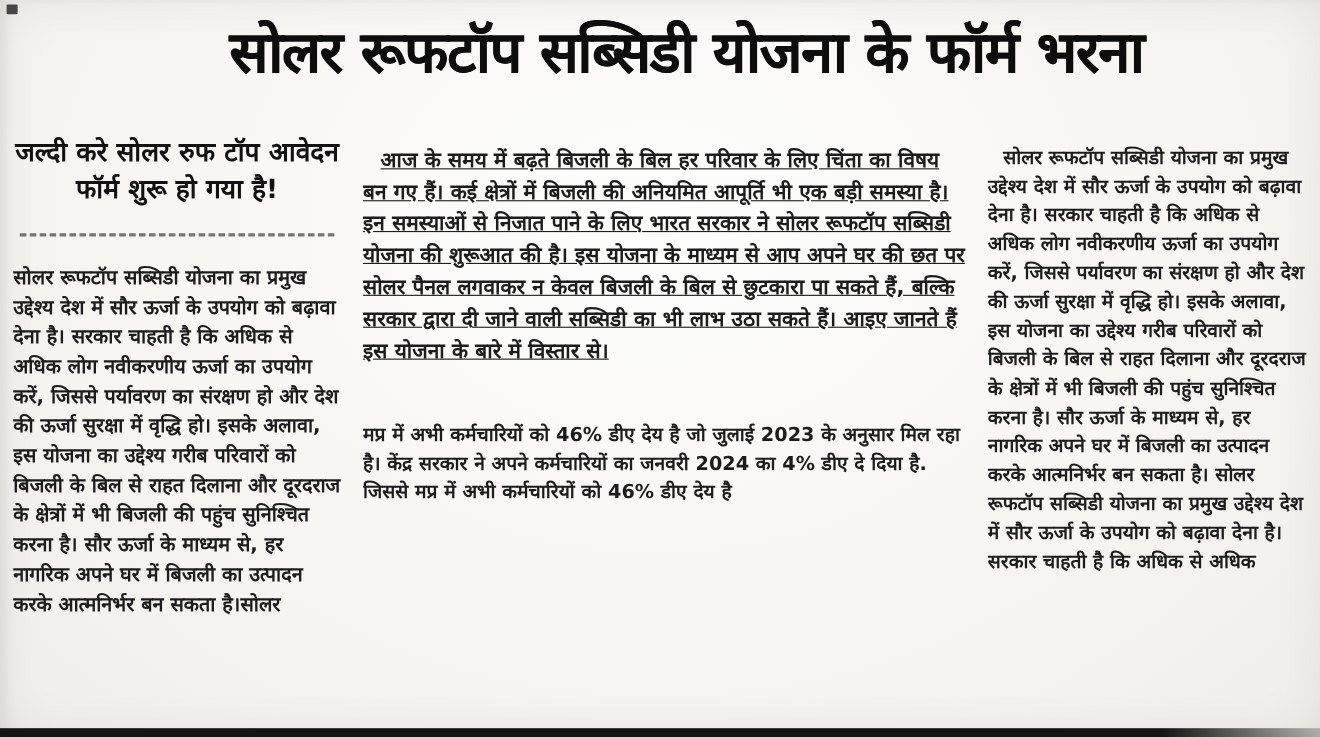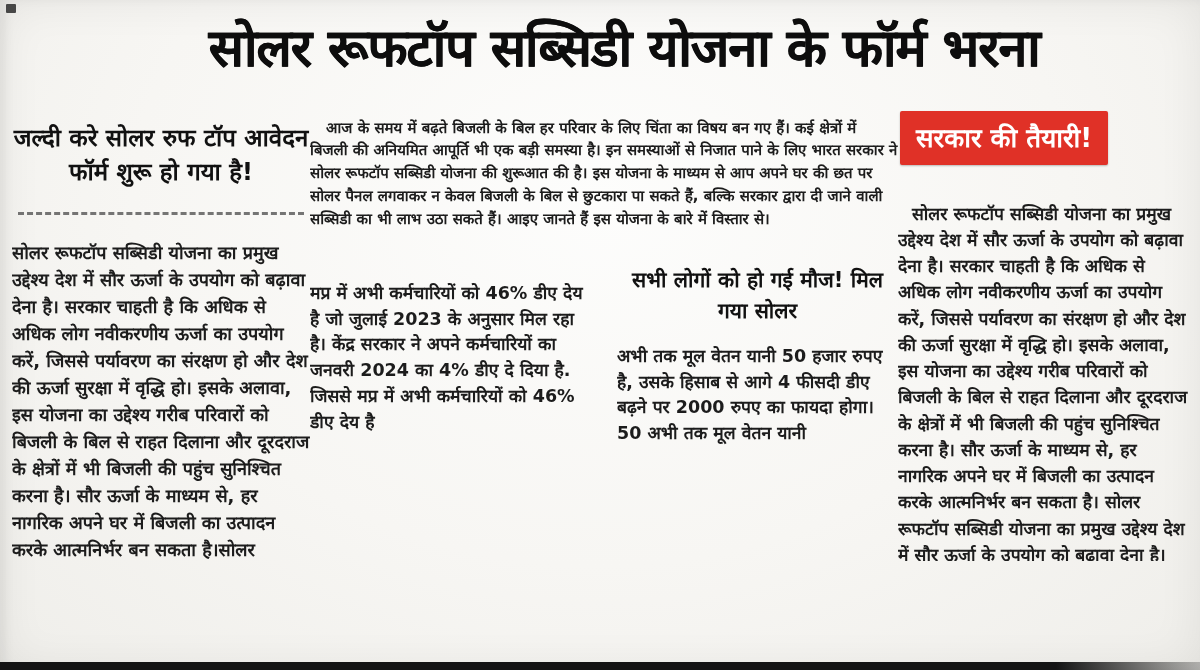--- a/index.html
+++ b/index.html
@@ -31,20 +31,21 @@
   .headline .hl-line {
     display: block;
     white-space: nowrap;
     font-size: 52px;
     text-shadow: 0.6px 0 0 #0d0d0d;
   }
 
   
   .columns {
     display: flex;
+    gap: 20px;
     padding: 0 12px;
     margin-top: 24px;
     height: 454px;
     overflow: hidden;
   }
   .col { overflow: hidden; }
 
   .col-left { width: 298px; flex: 0 0 auto; }
   .col-center { flex: 1 1 auto; min-width: 0; }
   .col-right { width: 290px; flex: 0 0 auto; }
@@ -66,26 +67,27 @@
   .body-text {
     font-size: 18px;
     font-weight: 700;
     line-height: 1.5;
     color: #1c1c1c;
     text-align: left;
     margin-top: 24px;
   }
 
   .col-center .intro {
-    font-size: 15px;
+    font-size: 19px;
     font-weight: 700;
     line-height: 1.52;
-    margin-top: 10px;
+    margin-top: 25px;
     text-indent: 16px;
     color: #1c1c1c;
+    text-decoration: underline;
   }
   .sub-columns {
     display: flex;
     gap: 26px;
     margin-top: 34px;
   }
   .sub-col { flex: 1 1 0; min-width: 0; overflow: hidden; }
   .sub-heading {
     font-size: 21px;
     font-weight: 800;
@@ -150,28 +152,23 @@
       <div class="dashed-rule"></div>
       <div class="body-text">सोलर रूफटॉप सब्सिडी योजना का प्रमुख उद्देश्य देश में सौर ऊर्जा के उपयोग को बढ़ावा देना है। सरकार चाहती है कि अधिक से अधिक लोग नवीकरणीय ऊर्जा का उपयोग करें, जिससे पर्यावरण का संरक्षण हो और देश की ऊर्जा सुरक्षा में वृद्धि हो। इसके अलावा, इस योजना का उद्देश्य गरीब परिवारों को बिजली के बिल से राहत दिलाना और दूरदराज के क्षेत्रों में भी बिजली की पहुंच सुनिश्चित करना है। सौर ऊर्जा के माध्यम से, हर नागरिक अपने घर में बिजली का उत्पादन करके आत्मनिर्भर बन सकता है।सोलर रूफटॉप सब्सिडी योजना का</div>
     </div>
 
     <div class="col col-center">
       <div class="intro">आज के समय में बढ़ते बिजली के बिल हर परिवार के लिए चिंता का विषय बन गए हैं। कई क्षेत्रों में बिजली की अनियमित आपूर्ति भी एक बड़ी समस्या है। इन समस्याओं से निजात पाने के लिए भारत सरकार ने सोलर रूफटॉप सब्सिडी योजना की शुरूआत की है। इस योजना के माध्यम से आप अपने घर की छत पर सोलर पैनल लगवाकर न केवल बिजली के बिल से छुटकारा पा सकते हैं, बल्कि सरकार द्वारा दी जाने वाली सब्सिडी का भी लाभ उठा सकते हैं। आइए जानते हैं इस योजना के बारे में विस्तार से।</div>
       <div class="sub-columns">
         <div class="sub-col">
           <div class="sub-body">मप्र में अभी कर्मचारियों को 46% डीए देय है जो जुलाई 2023 के अनुसार मिल रहा है। केंद्र सरकार ने अपने कर्मचारियों का जनवरी 2024 का 4% डीए दे दिया है. जिससे मप्र में अभी कर्मचारियों को 46% डीए देय है</div>
         </div>
-        <div class="sub-col">
-          <div class="sub-heading">सभी लोगों को हो गई मौज! मिल गया सोलर</div>
-          <div class="sub-body">अभी तक मूल वेतन यानी 50 हजार रुपए है, उसके हिसाब से आगे 4 फीसदी डीए बढ़ने पर 2000 रुपए का फायदा होगा। 50 अभी तक मूल वेतन यानी</div>
-        </div>
       </div>
     </div>
 
     <div class="col col-right">
-      <div class="badge">सरकार की तैयारी!</div>
       <div class="body-text">सोलर रूफटॉप सब्सिडी योजना का प्रमुख उद्देश्य देश में सौर ऊर्जा के उपयोग को बढ़ावा देना है। सरकार चाहती है कि अधिक से अधिक लोग नवीकरणीय ऊर्जा का उपयोग करें, जिससे पर्यावरण का संरक्षण हो और देश की ऊर्जा सुरक्षा में वृद्धि हो। इसके अलावा, इस योजना का उद्देश्य गरीब परिवारों को बिजली के बिल से राहत दिलाना और दूरदराज के क्षेत्रों में भी बिजली की पहुंच सुनिश्चित करना है। सौर ऊर्जा के माध्यम से, हर नागरिक अपने घर में बिजली का उत्पादन करके आत्मनिर्भर बन सकता है। सोलर रूफटॉप सब्सिडी योजना का प्रमुख उद्देश्य देश में सौर ऊर्जा के उपयोग को बढ़ावा देना है। सरकार चाहती है कि अधिक से अधिक</div>
     </div>
 
   </div>
 
   <div class="bottom-bar"></div>
 </div>
 
 </body></html>

